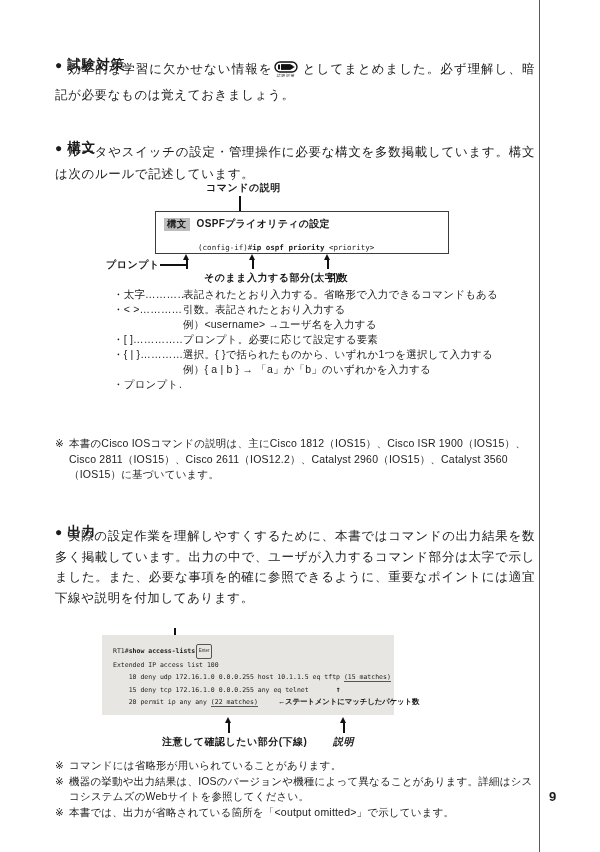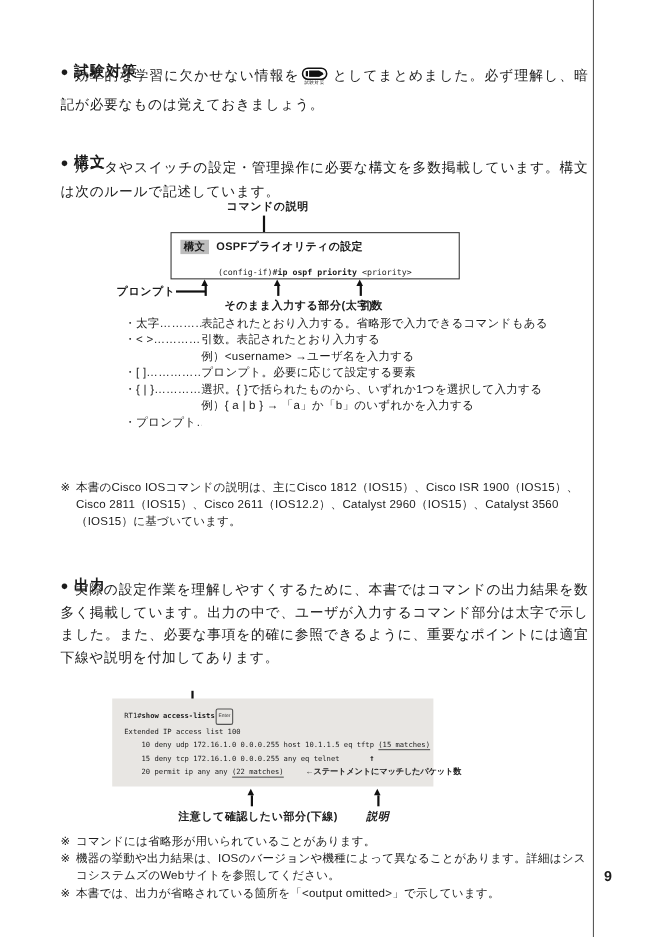--- a/index.html
+++ b/index.html
@@ -25,21 +25,21 @@
 
   
   .arr{position:absolute;width:2px;background:#111;}
   .arr.down::after{content:"";position:absolute;bottom:-6px;left:-2.6px;
     border-left:3.6px solid transparent;border-right:3.6px solid transparent;border-top:6px solid #111;}
   .arr.up::after{content:"";position:absolute;top:-6px;left:-2.6px;
     border-left:3.6px solid transparent;border-right:3.6px solid transparent;border-bottom:6px solid #111;}
   .hline{position:absolute;height:1.5px;background:#111;}
 
   
-  .syn-box{position:absolute;left:155px;top:211px;width:263px;height:43px;border:1.2px solid #3c3c3c;
+  .syn-box{position:absolute;left:155px;top:211px;width:294px;height:43px;border:1.2px solid #3c3c3c;
            background:#fff;box-sizing:border-box;}
   .syn-row1{margin:5px 0 0 8px;font-size:10px;font-weight:bold;letter-spacing:0.3px;}
   .syn-badge{display:inline-block;background:#bdbdbd;padding:0 3px;margin-right:7px;font-size:9.5px;}
   .syn-cmd{margin:3px 0 0 15px;font-size:7.5px;white-space:pre;letter-spacing:0;}
 
   
   .legend{position:absolute;left:113px;top:287px;width:424px;font-size:10.5px;line-height:15px;
           letter-spacing:0.2px;}
   .lg-row{display:flex;}
   .lg-term{width:70px;min-width:70px;white-space:nowrap;overflow:hidden;}

